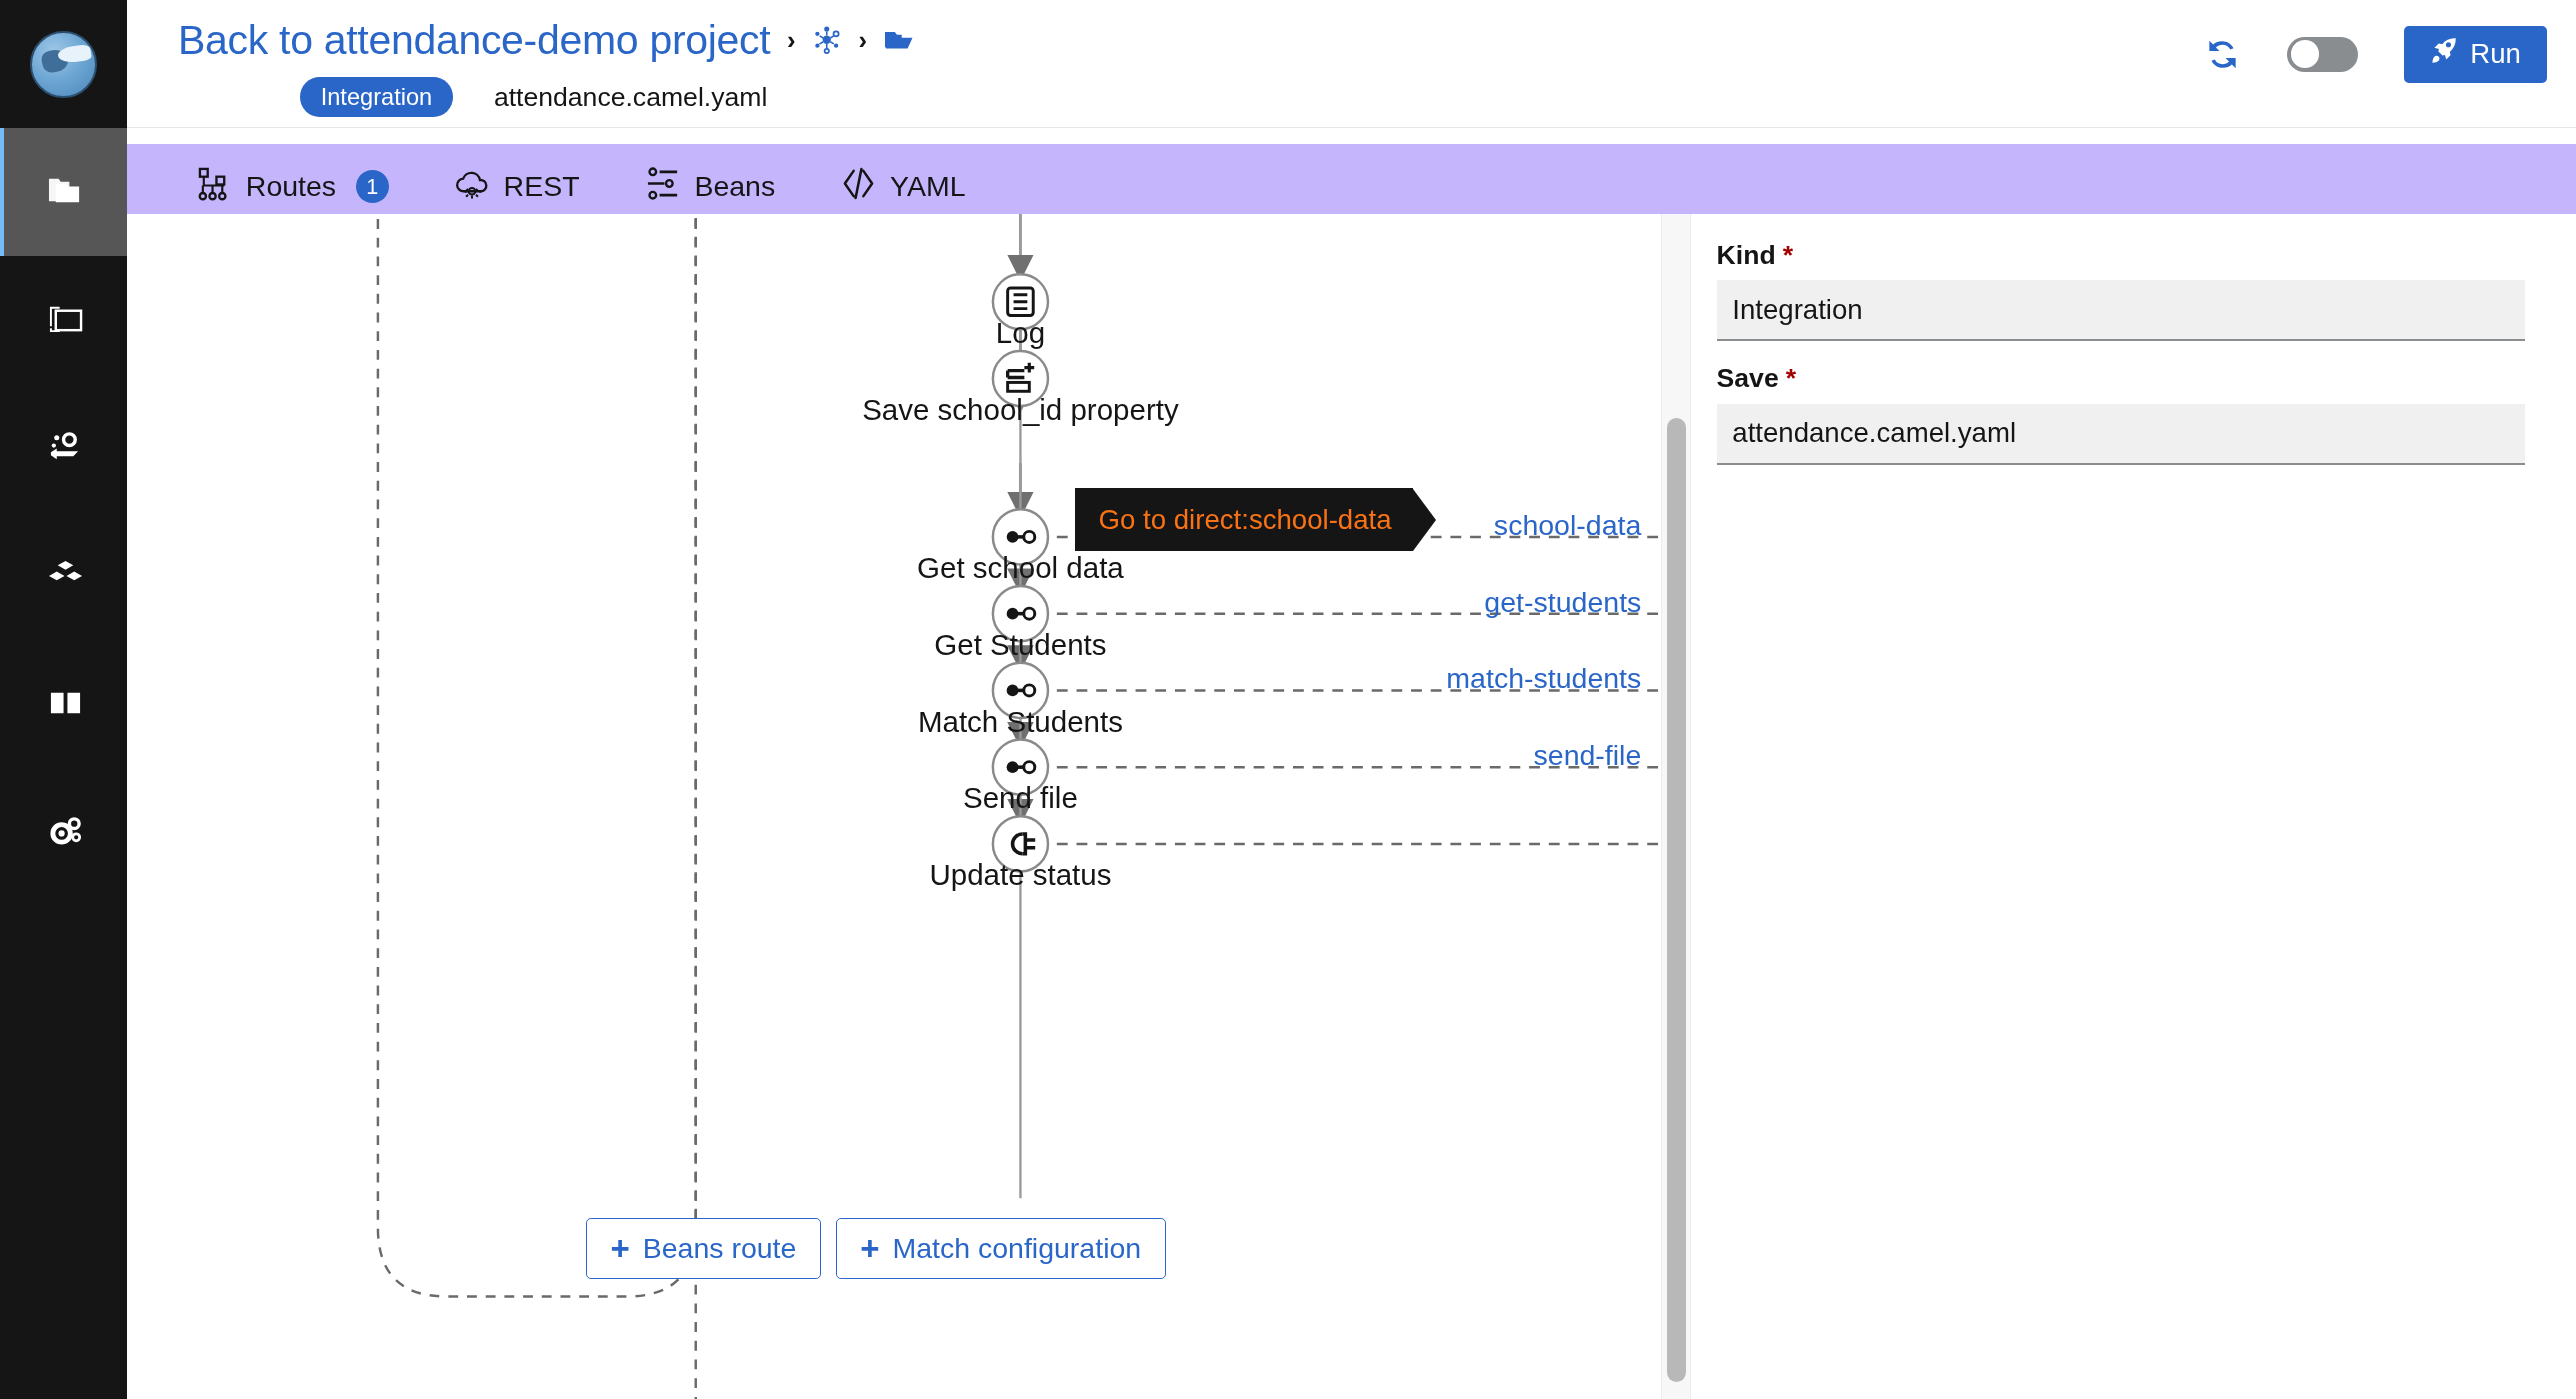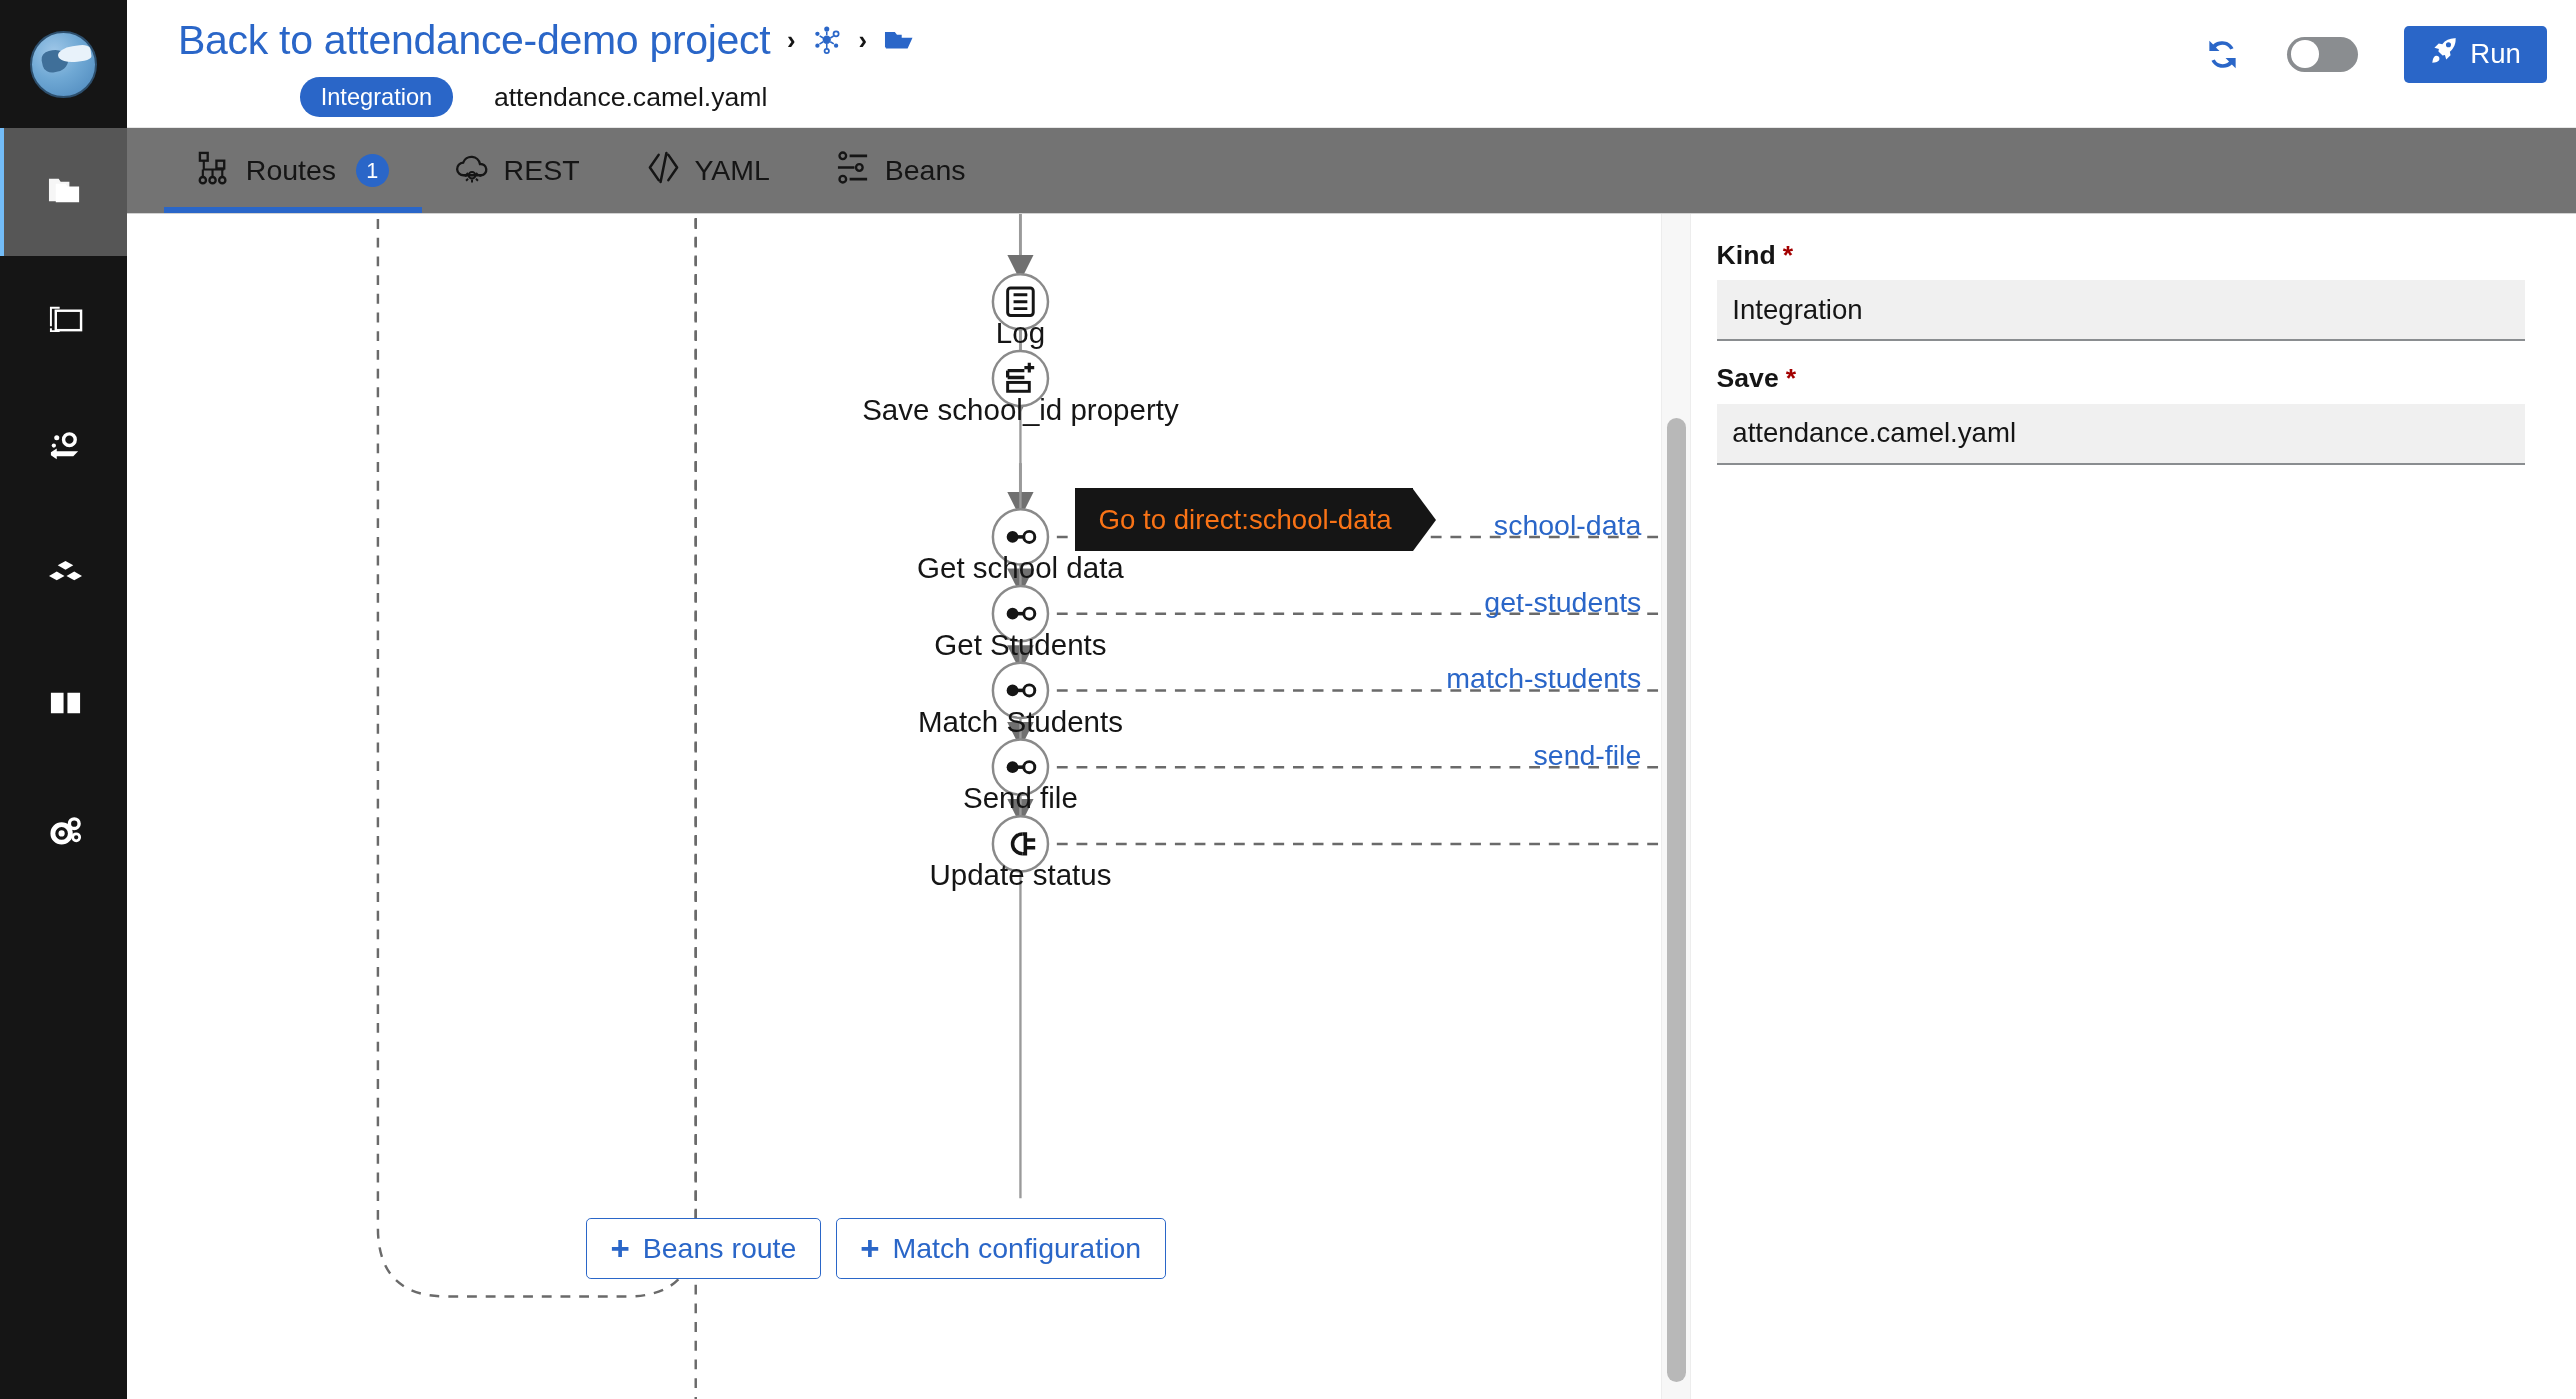--- a/index.html
+++ b/index.html
@@ -96,22 +96,22 @@
   .run-btn {
     background: #2a66c8; color: #ffffff; border: none; border-radius: 4.9px;
     height: 57px; padding: 0 25.6px; font-size: 27.6px; cursor: pointer;
     display: flex; align-items: center; gap: 11.8px;
     font-family: "Liberation Sans", sans-serif;
   }
   .run-btn svg { width: 28.5px; height: 28.5px; fill: #ffffff; }
 
   
   .tabs {
-    position: absolute; left: 127px; top: 128px; right: 0; height: 86px;
-    background: #737373; border-bottom: 1px solid #d2d2d2;
+    position: absolute; left: 127px; top: 144px; right: 0; height: 86px;
+    background: #c4b5fd; border-bottom: 1px solid #d2d2d2;
     display: flex; align-items: stretch; padding-left: 37px;
   }
   .tab {
     display: flex; align-items: center; gap: 13.8px;
     padding: 0 33px; cursor: pointer; position: relative;
     font-size: 28.5px; color: #151515;
   }
   .tab.active { font-weight: 400; }
   .tab.active::after {
     content: ""; position: absolute; left: 0; right: 0; bottom: 0;
@@ -334,36 +334,36 @@
           <circle cx="17.5" cy="26" r="3.4" fill="none" stroke="#151515" stroke-width="2.2"></circle>
           <path d="M17.5 30.5v3M13.4 23.6l-2 2M21.6 23.6l2 2M12 26.5h-2M25 26.5h2M13.4 29.6l-2 2M21.6 29.6l2 2" stroke="#151515" stroke-width="2" fill="none"></path>
         </svg>
       </span>
       <span>REST</span>
     </div>
 
     <div class="tab">
       <span>
         <svg viewBox="0 0 36 36">
-          <path d="M13 5L4 18l9 13M23 5l9 13-9 13M21 3l-6 30" fill="none" stroke="#151515" stroke-width="2.6" stroke-linecap="round" stroke-linejoin="round"></path>
-        </svg>
-      </span>
-      <span>YAML</span>
-    </div>
-
-    <div class="tab">
-      <span>
-        <svg viewBox="0 0 36 36">
           <circle cx="7" cy="6" r="3.4" fill="none" stroke="#151515" stroke-width="2.4"></circle>
           <circle cx="7" cy="30" r="3.4" fill="none" stroke="#151515" stroke-width="2.4"></circle>
           <circle cx="24" cy="18" r="3.4" fill="none" stroke="#151515" stroke-width="2.4"></circle>
           <path d="M14 6h18M2 18h17M14 30h18" stroke="#151515" stroke-width="2.8" fill="none"></path>
         </svg>
       </span>
       <span>Beans</span>
+    </div>
+
+    <div class="tab">
+      <span>
+        <svg viewBox="0 0 36 36">
+          <path d="M13 5L4 18l9 13M23 5l9 13-9 13M21 3l-6 30" fill="none" stroke="#151515" stroke-width="2.6" stroke-linecap="round" stroke-linejoin="round"></path>
+        </svg>
+      </span>
+      <span>YAML</span>
     </div>
   </div>
 
   <div class="canvas">
     <svg class="canvas-svg" viewBox="0 0 1559 1205">
       <defs>
         <marker id="arrow-solid" markerWidth="9" markerHeight="9" refX="7" refY="4.5" orient="auto">
           <path d="M0,0 L9,4.5 L0,9 z" fill="#707070"></path>
         </marker>
         <marker id="arrow-dash" markerWidth="9" markerHeight="9" refX="8" refY="4.5" orient="auto">

